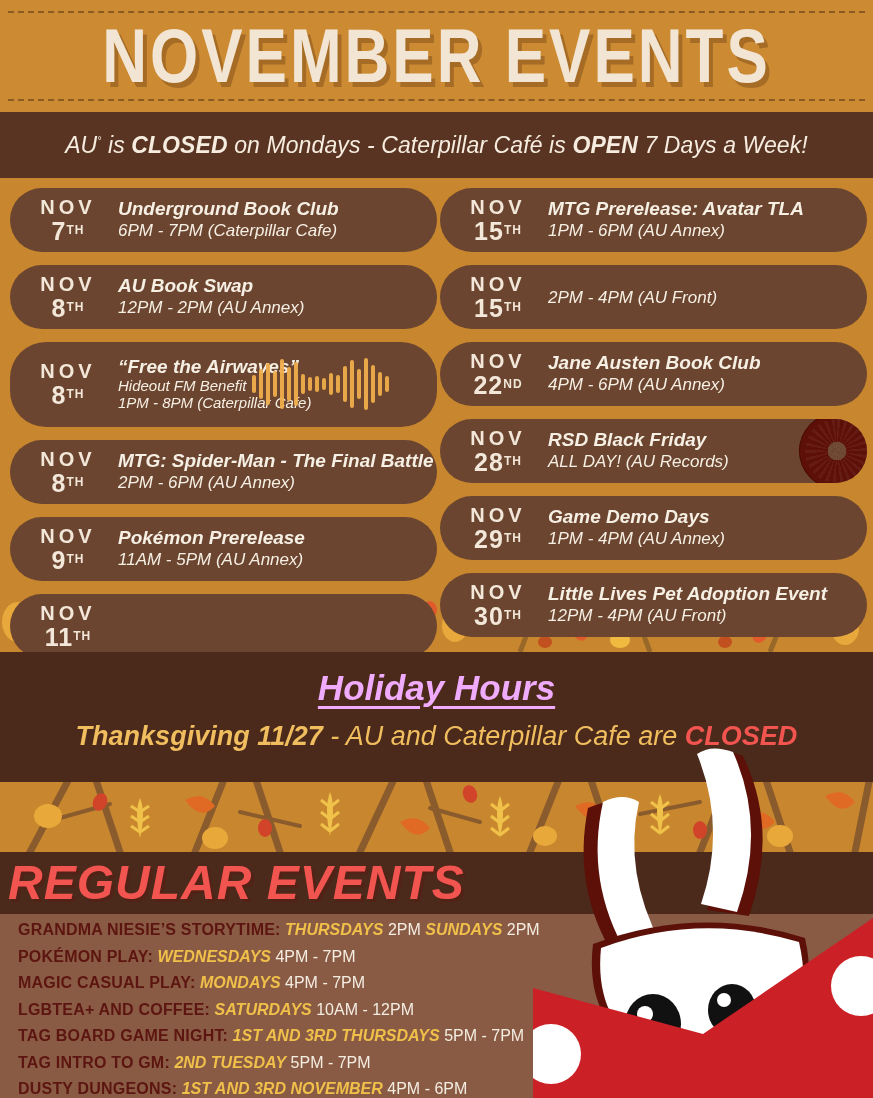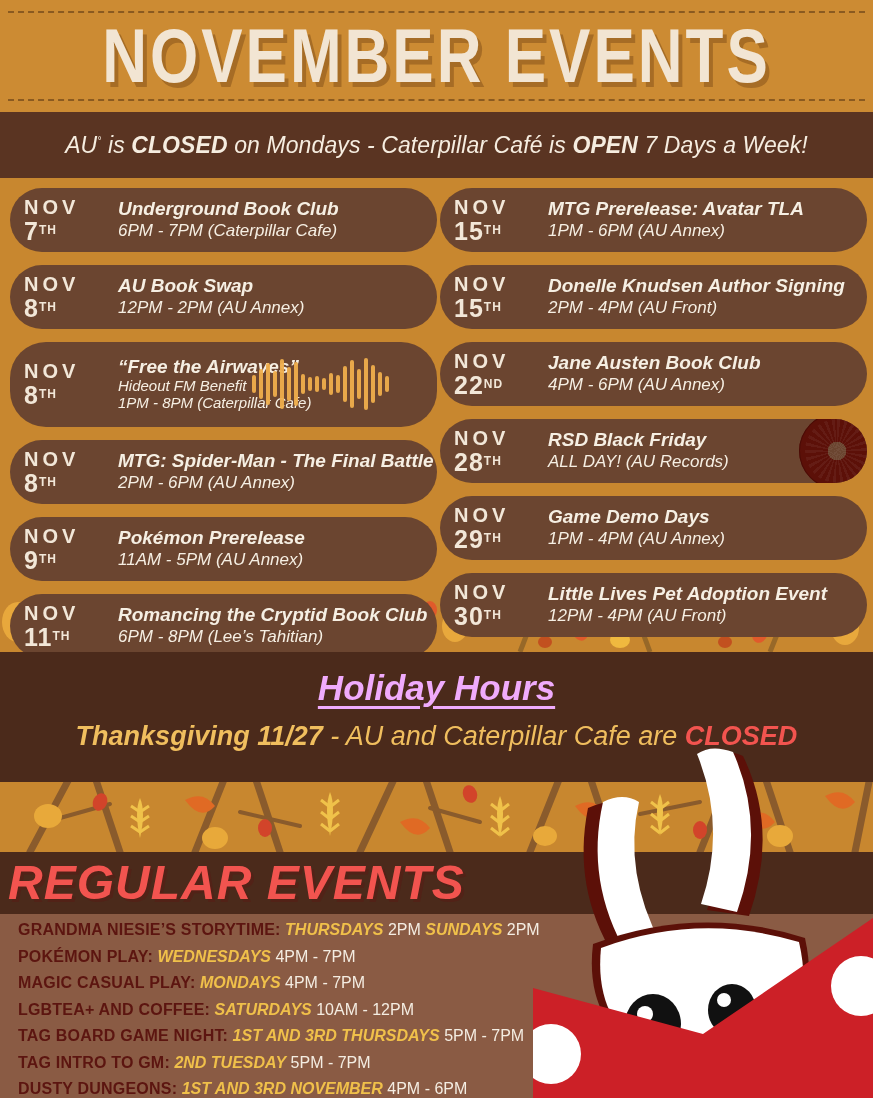--- a/index.html
+++ b/index.html
@@ -58,21 +58,21 @@
     border-radius:36px;
     height:64px;
     margin-bottom:13px;
     display:flex; align-items:center;
     padding-left:14px;
     overflow:hidden;
   }
   .card.tall { height:85px; margin-bottom:13px; }
 
   .date {
-    width:88px; flex:0 0 88px; color:#F2E7D8;
+    width:88px; flex:0 0 88px; text-align:center; color:#F2E7D8;
     font-weight:bold; line-height:1;
   }
   .date .mon { font-size:20px; letter-spacing:4px; display:block; }
   .date .daywrap { display:block; margin-top:2px; }
   .date .day { font-size:25px; letter-spacing:1px; }
   .date .ord { font-size:12px; vertical-align:super; letter-spacing:1px; }
 
   .info { flex:1; color:#F6EFE3; padding-left:6px; min-width:0; }
   .info .name {
     font-size:19px; font-style:italic; font-weight:bold; line-height:1.08;
@@ -249,44 +249,39 @@
           <div class="info">
             <div class="name">Pokémon Prerelease</div>
             <div class="sub">11AM - 5PM   (AU Annex)</div>
           </div>
         </div>
         <div class="card">
           <div class="date">
             <span class="mon">NOV</span>
             <span class="daywrap"><span class="day">11</span><span class="ord">TH</span></span>
           </div>
-          <div class="info">
-            <div class="name">Romancing the Cryptid Book Club</div>
-            <div class="sub">6PM - 8PM    (Lee’s Tahitian)</div>
-          </div>
         </div>
       </div>
     <div class="col right" id="col-right">
         <div class="card">
           <div class="date">
             <span class="mon">NOV</span>
             <span class="daywrap"><span class="day">15</span><span class="ord">TH</span></span>
           </div>
           <div class="info">
             <div class="name">MTG Prerelease: Avatar TLA</div>
             <div class="sub">1PM - 6PM    (AU Annex)</div>
           </div>
         </div>
         <div class="card">
           <div class="date">
             <span class="mon">NOV</span>
             <span class="daywrap"><span class="day">15</span><span class="ord">TH</span></span>
           </div>
           <div class="info">
-            <div class="name">Donelle Knudsen Author Signing</div>
             <div class="sub">2PM - 4PM    (AU Front)</div>
           </div>
         </div>
         <div class="card">
           <div class="date">
             <span class="mon">NOV</span>
             <span class="daywrap"><span class="day">22</span><span class="ord">ND</span></span>
           </div>
           <div class="info">
             <div class="name">Jane Austen Book Club</div>

